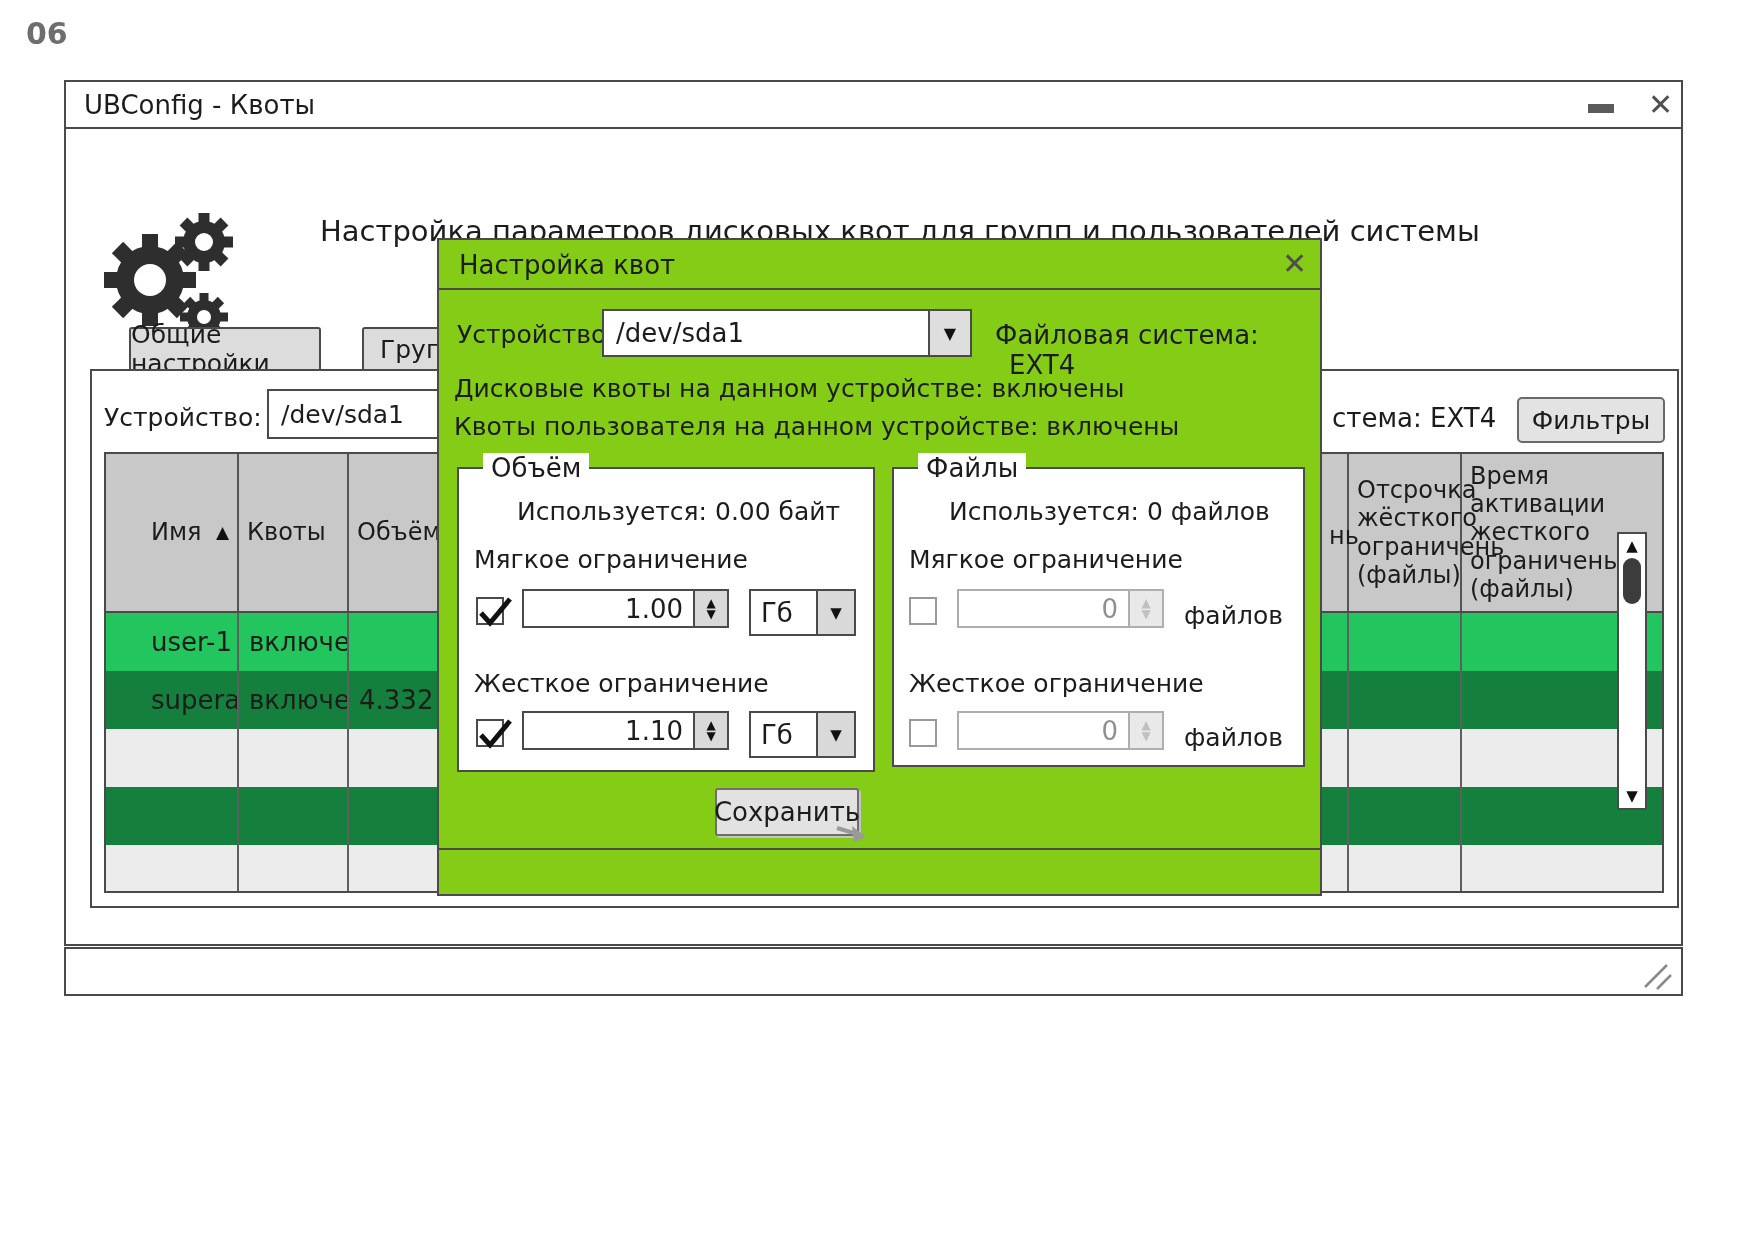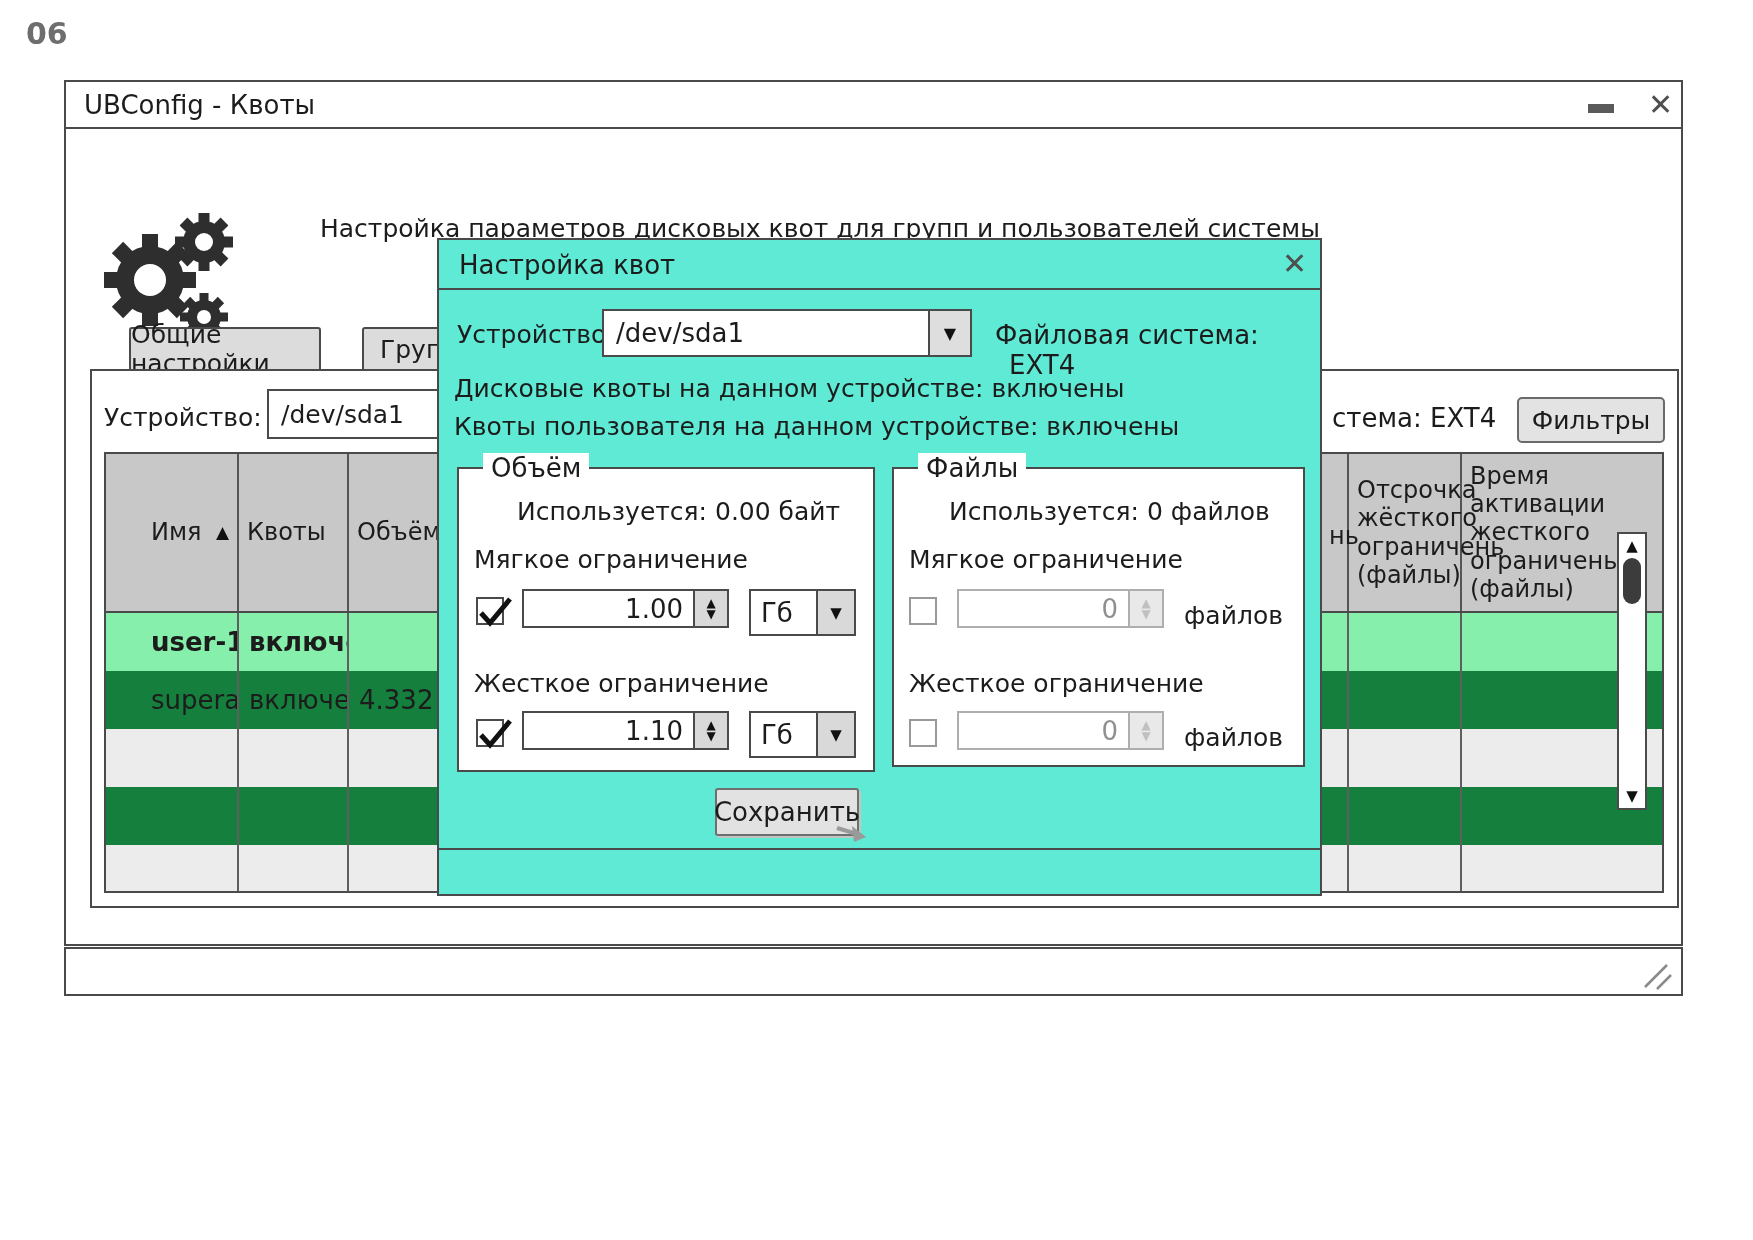--- a/index.html
+++ b/index.html
@@ -9,21 +9,21 @@
 
   
   .window{left:64px;top:80px;width:1619px;height:866px;background:#fff;
           border:2px solid #4a4a4a;box-sizing:border-box;}
   .titlebar{position:absolute;left:0;top:0;right:0;height:45px;border-bottom:2px solid #4a4a4a;}
   .titlebar .title{position:absolute;left:18px;top:8px;font-size:26px;}
   .min-btn{position:absolute;left:1522px;top:22px;width:26px;height:9px;background:#5a5a5a;}
   .x-glyph{font-size:30px;font-weight:bold;color:#4f4f4f;line-height:30px;cursor:default;}
   .win-close{position:absolute;left:1582px;top:8px;}
 
-  .caption{position:absolute;left:254px;top:132px;font-size:25px;}
+  .caption{position:absolute;left:254px;top:132px;font-size:29px;}
 
   .tab{position:absolute;top:245px;height:44px;background:#dcdcdc;border:2px solid #4a4a4a;
        border-radius:3px 3px 0 0;box-sizing:border-box;font-size:25px;
        display:flex;align-items:center;justify-content:center;}
   .tab1{left:63px;width:192px;}
   .tab2{left:296px;width:200px;justify-content:flex-start;padding-left:16px;}
 
   .panel{position:absolute;left:24px;top:287px;width:1589px;height:539px;
          border:2px solid #4a4a4a;background:#fff;box-sizing:border-box;}
 
@@ -39,38 +39,38 @@
   
   .qtable{position:absolute;left:12px;top:81px;width:1560px;height:441px;
           border:2px solid #4a4a4a;box-sizing:border-box;background:#fff;overflow:hidden;}
   .thead{display:flex;height:157px;background:#c8c8c8;border-bottom:2px solid #4a4a4a;}
   .hcell{border-right:2px solid #555;box-sizing:border-box;font-size:24px;line-height:1.18;
          display:flex;align-items:center;padding:6px 8px;}
   .trow{display:flex;height:58px;}
   .tcell{border-right:2px solid #5f5f5f;box-sizing:border-box;font-size:26px;
          display:flex;align-items:center;padding:0 10px;overflow:hidden;white-space:nowrap;}
   .c0{width:133px;padding-left:45px;} .c1{width:110px;} .c2{width:1000px;} .c3{width:113px;} .c4{width:178px;border-right:none;}
-  .row-sel{background:#86efac;font-weight:bold;}
+  .row-sel{background:#22c55e;}
   .row-a{background:#15803d;}
   .row-b{background:#ececec;}
   .sort-wrap{display:flex;align-items:center;justify-content:space-between;width:100%;}
   .sort-icon{font-size:17px;color:#111;}
   .clipped-frag{position:absolute;left:1223px;top:68px;font-size:24px;}
 
   .scrollbar{position:absolute;left:1525px;top:161px;width:30px;height:278px;background:#fff;
              border:2px solid #4a4a4a;box-sizing:border-box;}
   .sb-arrow{position:absolute;left:0;width:26px;text-align:center;font-size:15px;color:#111;cursor:default;}
   .sb-thumb{position:absolute;left:4px;top:24px;width:18px;height:46px;background:#3c3c3c;border-radius:9px;}
 
   
   .statusbar{left:64px;top:947px;width:1619px;height:49px;border:2px solid #4a4a4a;
              background:#fff;box-sizing:border-box;}
 
   
-  .dialog{left:437px;top:238px;width:885px;height:658px;background:#5eead4;
+  .dialog{left:437px;top:238px;width:885px;height:658px;background:#84cc16;
           border:2px solid #4a4a4a;box-sizing:border-box;z-index:10;}
   .dlg-titlebar{position:absolute;left:0;top:0;right:0;height:48px;border-bottom:2px solid #4a4a4a;}
   .dlg-title{position:absolute;left:20px;top:10px;font-size:26px;}
   .dlg-close{position:absolute;left:843px;top:9px;}
   .dlg-label{font-size:25px;}
   .combobox{position:absolute;left:163px;top:69px;width:370px;height:48px;border:2px solid #4a4a4a;
             box-sizing:border-box;display:flex;background:#fff;}
   .combo-value{flex:1;font-size:26px;display:flex;align-items:center;padding-left:12px;}
   .combo-arrow{width:40px;background:#dedede;border-left:2px solid #4a4a4a;display:flex;
                align-items:center;justify-content:center;font-size:16px;color:#111;cursor:default;}

